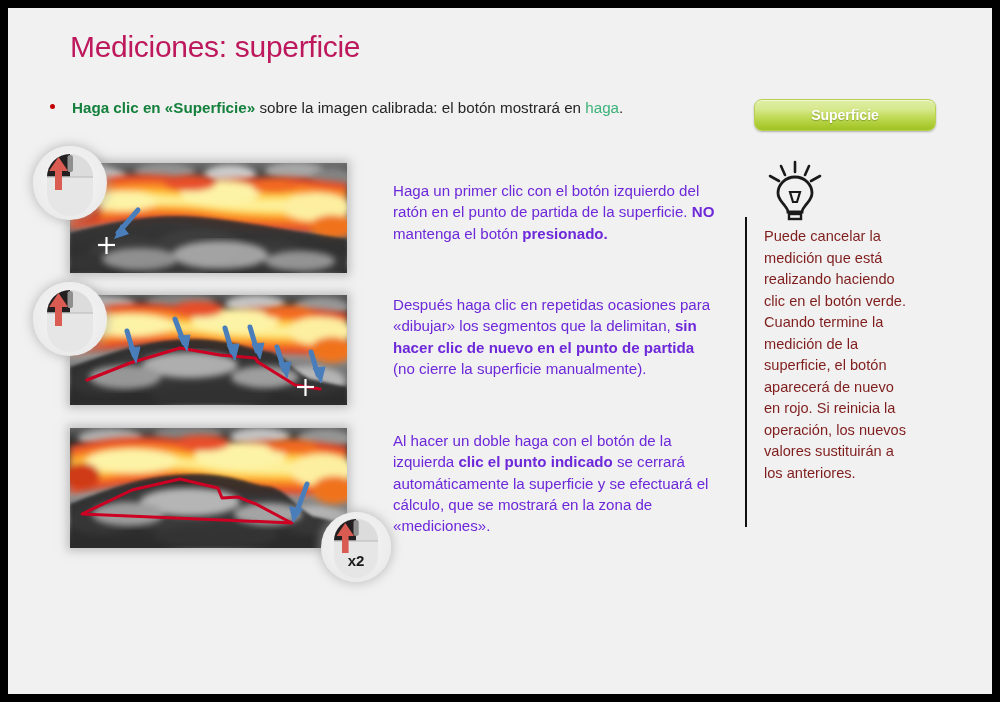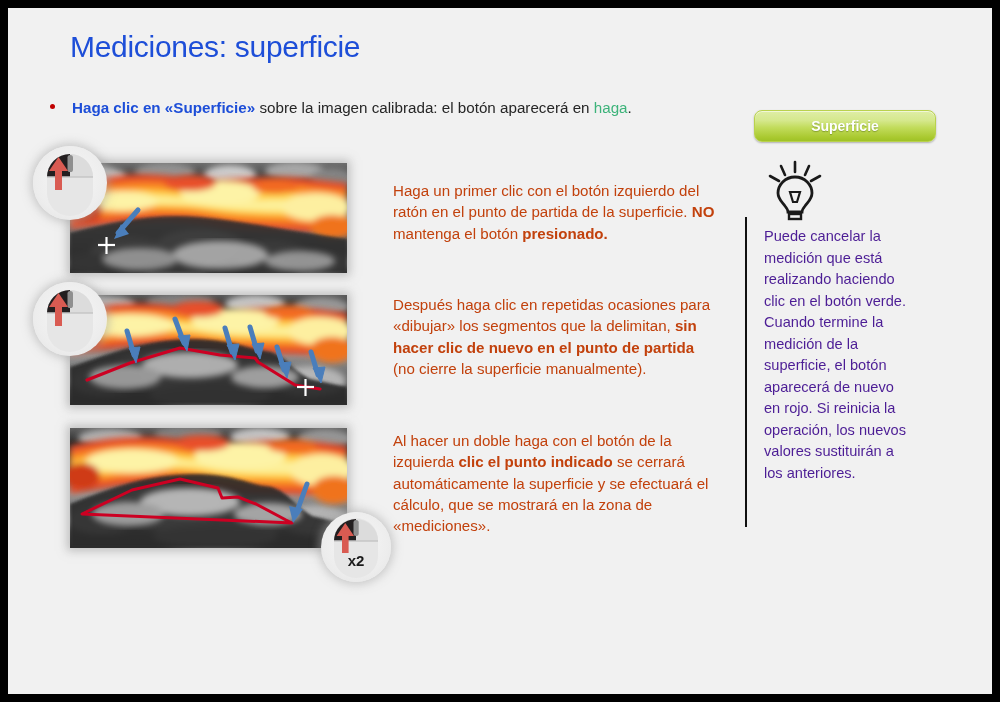--- a/index.html
+++ b/index.html
@@ -16,21 +16,21 @@
     width: 984px; height: 686px;
     background: #f1f1f1;
     overflow: hidden;
   }
 
   
   #title {
     position: absolute;
     left: 62px; top: 22px;
     font-size: 30px;
-    color: #1d4ed8;
+    color: #be185d;
     letter-spacing: -0.3px;
     white-space: nowrap;
   }
 
   
   #bullet-row {
     position: absolute;
     left: 38px; top: 90px;
     width: 700px;
     font-size: 15.2px;
@@ -38,27 +38,27 @@
     line-height: 20px;
   }
   #bullet-row .dot {
     position: absolute;
     left: 4px; top: 6px;
     width: 5px; height: 5px;
     background: #c00000;
     border-radius: 50%;
   }
   #bullet-row .txt { display: block; margin-left: 26px; }
-  .red-bold { color: #1d4ed8; font-weight: bold; }
+  .red-bold { color: #15803d; font-weight: bold; }
   .green-word { color: #3db37a; }
 
   
   #surface-button {
     position: absolute;
-    left: 746px; top: 102px;
+    left: 746px; top: 91px;
     width: 182px; height: 32px;
     border-radius: 8px;
     background: linear-gradient(to bottom,
         #dfeea6 0%, #d5e88c 32%, #c2dc5c 55%, #a9c92f 88%, #9fc227 100%);
     box-shadow: 0 1px 2px rgba(0,0,0,0.28), inset 0 1px 0 rgba(255,255,255,0.55);
     border: 1px solid #b9d24d;
     color: #ffffff;
     font-size: 14px;
     font-weight: bold;
     text-align: center;
@@ -77,31 +77,31 @@
   
   #bulb-wrap { position: absolute; left: 758px; top: 152px; width: 58px; height: 62px; }
 
   
   #tip-text {
     position: absolute;
     left: 756px; top: 218px;
     width: 148px;
     font-size: 14.6px;
     line-height: 21.5px;
-    color: #4c1d95;
+    color: #7f1d1d;
   }
 
   
   .para {
     position: absolute;
     left: 385px;
     width: 326px;
     font-size: 15.1px;
     line-height: 21.3px;
-    color: #c2410c;
+    color: #6d28d9;
   }
   #para-1 { top: 172px; }
   #para-2 { top: 286px; }
   #para-3 { top: 422px; }
   .para b { font-weight: bold; }
 
   
   .us-img {
     position: absolute;
     overflow: hidden;
@@ -128,21 +128,21 @@
 </style>
 </head>
 <body>
 
 <div id="slide">
 
   <div id="title">Mediciones: superficie</div>
 
   <div id="bullet-row">
     <span class="dot"></span>
-    <span class="txt"><span class="red-bold">Haga clic en «Superficie»</span><span> sobre la imagen calibrada: el botón aparecerá en </span><span class="green-word">haga</span><span>.</span></span>
+    <span class="txt"><span class="red-bold">Haga clic en «Superficie»</span><span> sobre la imagen calibrada: el botón mostrará en </span><span class="green-word">haga</span><span>.</span></span>
   </div>
 
   <div id="surface-button">Superficie</div>
 
   <div class="us-img" id="img-1">
     <svg viewBox="0 0 277 110" preserveAspectRatio="none">
       <defs>
         <linearGradient id="g1bg" x1="0" y1="0" x2="0" y2="1">
           <stop offset="0%" stop-color="#6e6e6e"></stop>
           <stop offset="18%" stop-color="#2e2e2e"></stop>

